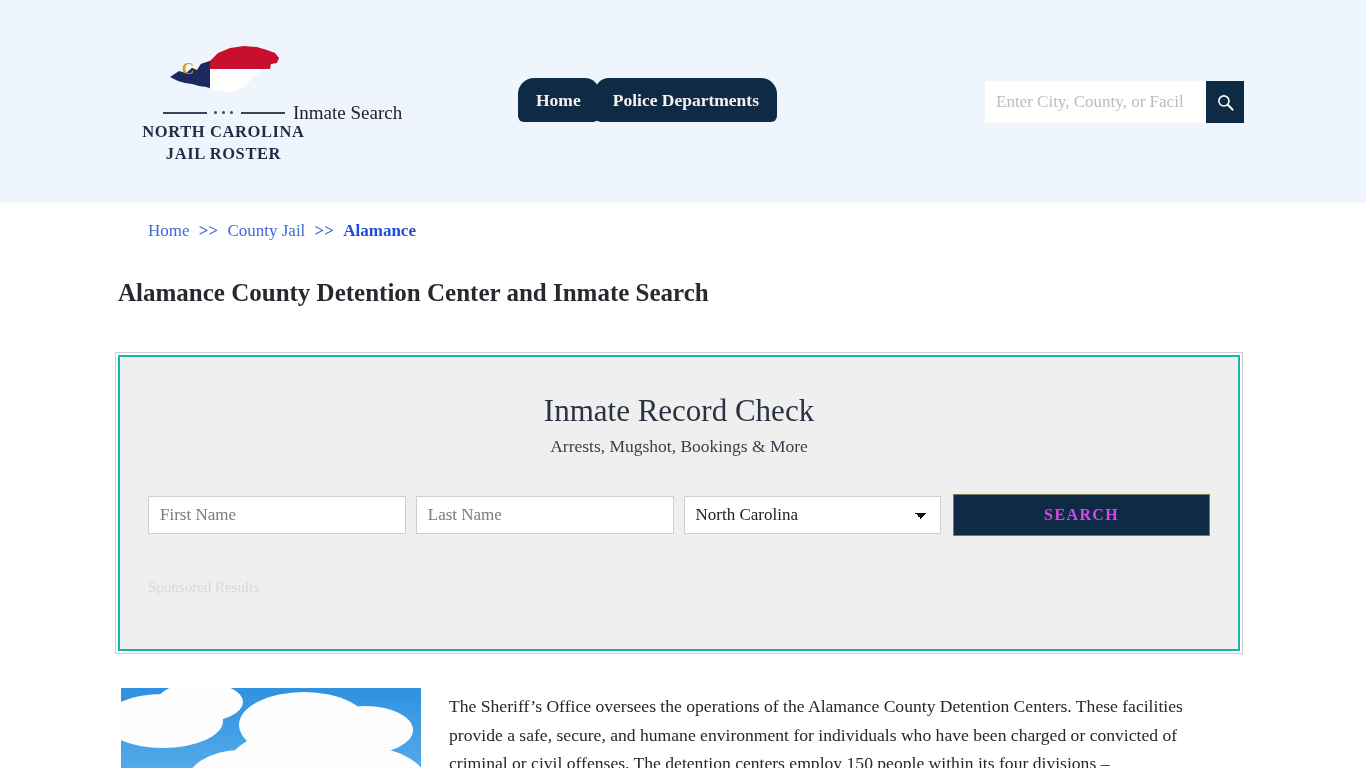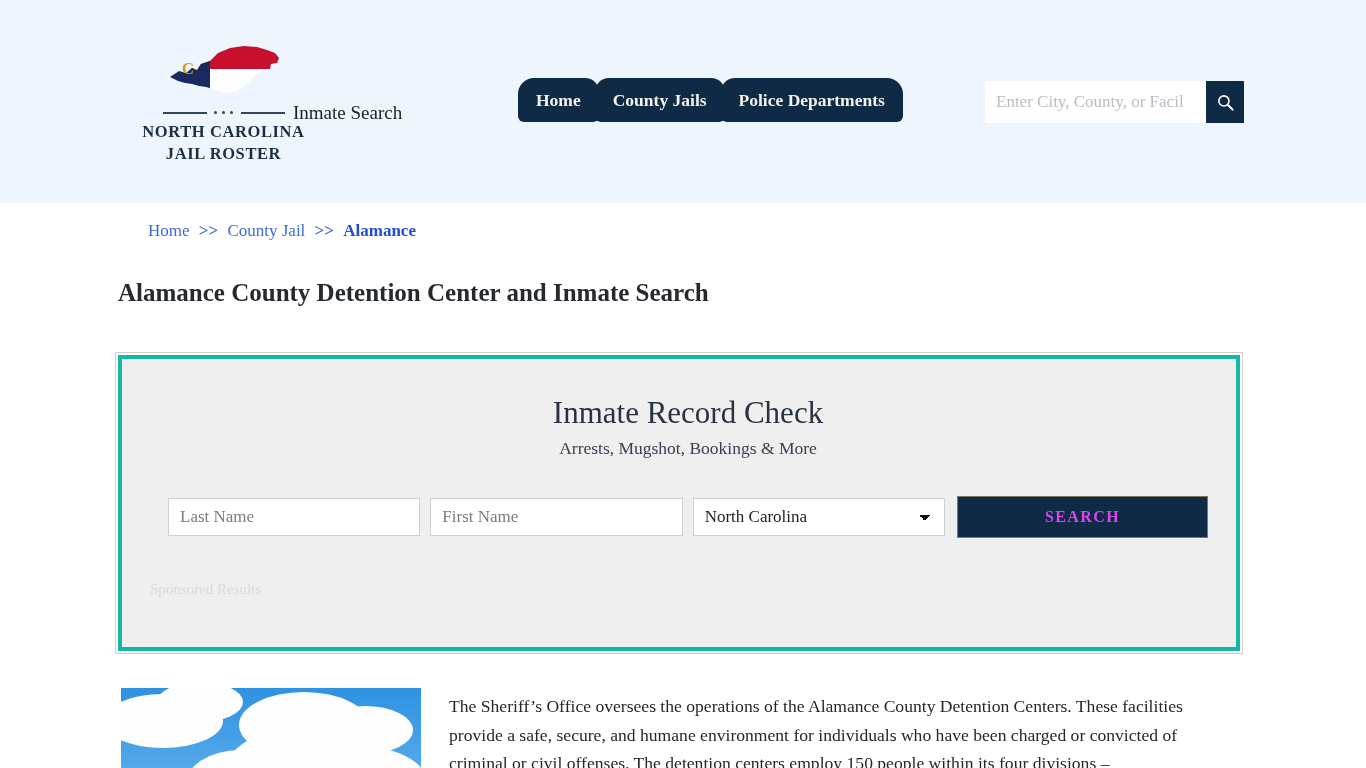--- a/index.html
+++ b/index.html
@@ -189,25 +189,24 @@
     font-size: 25px;
     color: #262a2e;
   }
 
   
   .record-panel {
     margin: 48px 0 0 0;
     width: 1122px;
     height: 296px;
     background: #efefef;
-    border: 4px solid #14b8a6;
+    border: 2px solid #14b8a6;
     outline: 1px solid #cfcfcf;
     outline-offset: 2px;
     position: relative;
-    padding-left: 18px;
   }
   .panel-heading {
     text-align: center;
     font-family: "Liberation Serif", serif;
     font-size: 31px;
     color: #2a3140;
     padding-top: 36px;
     line-height: 1.15;
   }
   .panel-sub {
@@ -337,21 +336,20 @@
           <span class="bar r"></span>
       </div>
       <div class="logo-text">NORTH CAROLINA</div>
       <div class="logo-text">JAIL ROSTER</div>
     </div>
 
     <div class="tagline">Inmate Search</div>
 
     <nav class="main-nav">
       <div class="nav-item first">Home</div>
-      <div class="nav-item">County Jails</div>
       <div class="nav-item last">Police Departments</div>
     </nav>
 
     <div class="header-search">
       <input class="header-search-input" type="text" placeholder="Enter City, County, or Facil" style="">
       <button class="header-search-btn">
         <svg width="19" height="19" viewBox="0 0 24 24">
           <circle cx="10" cy="10" r="6.4" fill="none" stroke="#ffffff" stroke-width="2"></circle>
           <line x1="14.8" y1="14.8" x2="21" y2="21" stroke="#ffffff" stroke-width="2.6" stroke-linecap="round"></line>
         </svg>
@@ -371,22 +369,22 @@
     <span class="current">Alamance</span>
   </div>
 
   <h1 class="page-title">Alamance County Detention Center and Inmate Search</h1>
 
   <section class="record-panel">
     <div class="panel-heading">Inmate Record Check</div>
     <div class="panel-sub">Arrests, Mugshot, Bookings &amp; More</div>
 
     <form class="panel-form">
+      <input class="pf-input pf-first" type="text" placeholder="First Name" style="">
       <input class="pf-input pf-last" type="text" placeholder="Last Name" style="">
-      <input class="pf-input pf-first" type="text" placeholder="First Name" style="">
       <select class="pf-select">
         <option>North Carolina</option>
       </select>
       <button class="pf-submit" type="submit">SEARCH</button>
     </form>
 
     <div class="sponsored">Sponsored Results</div>
   </section>
 
   <section class="article-row">

